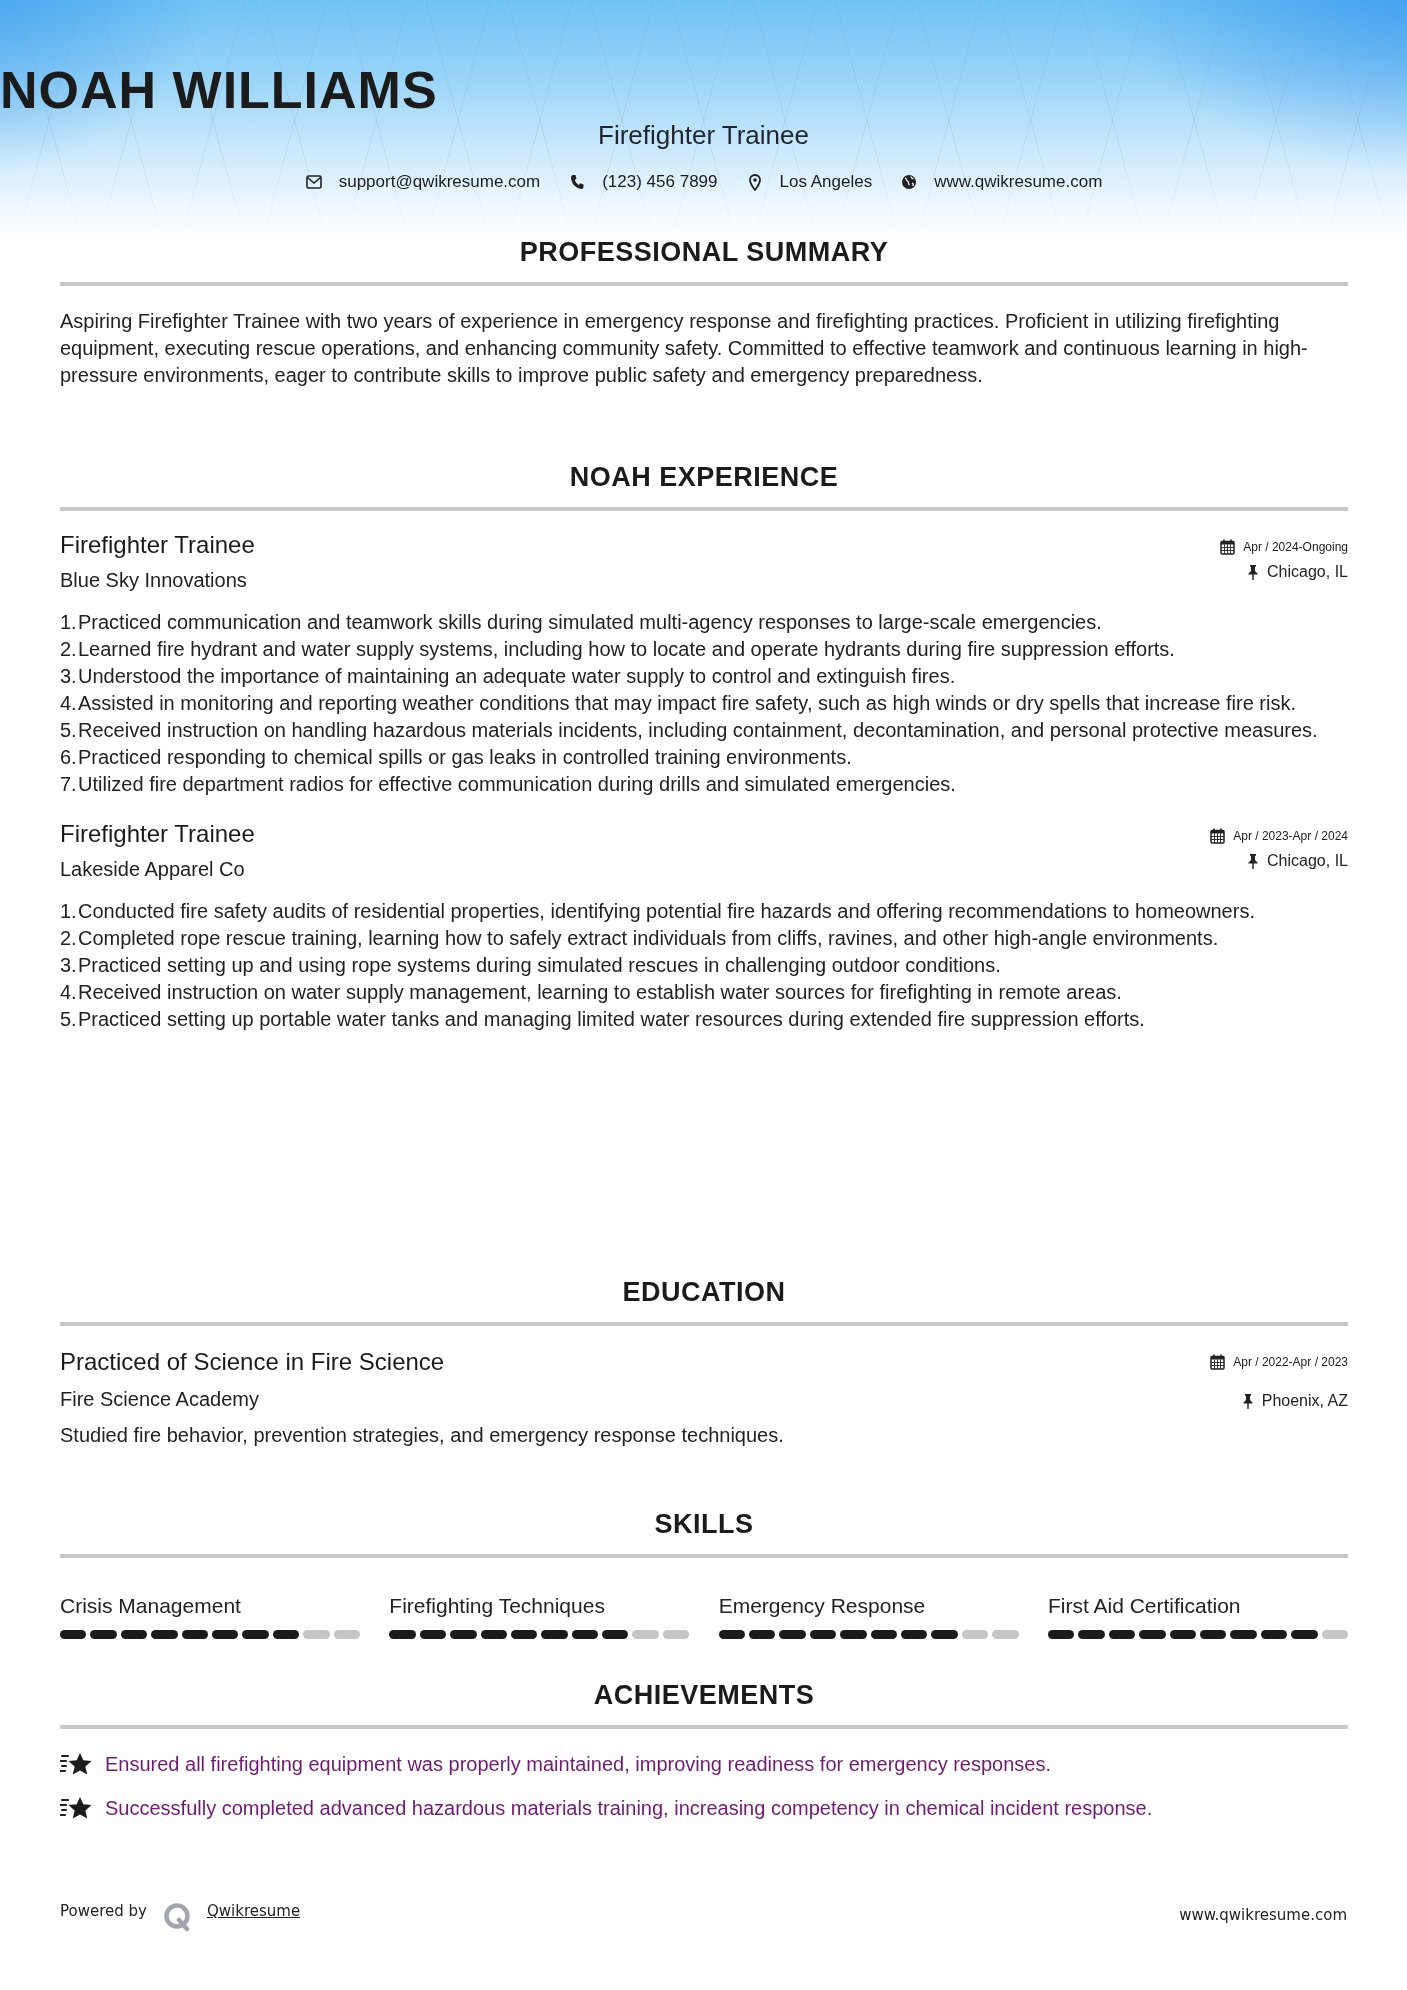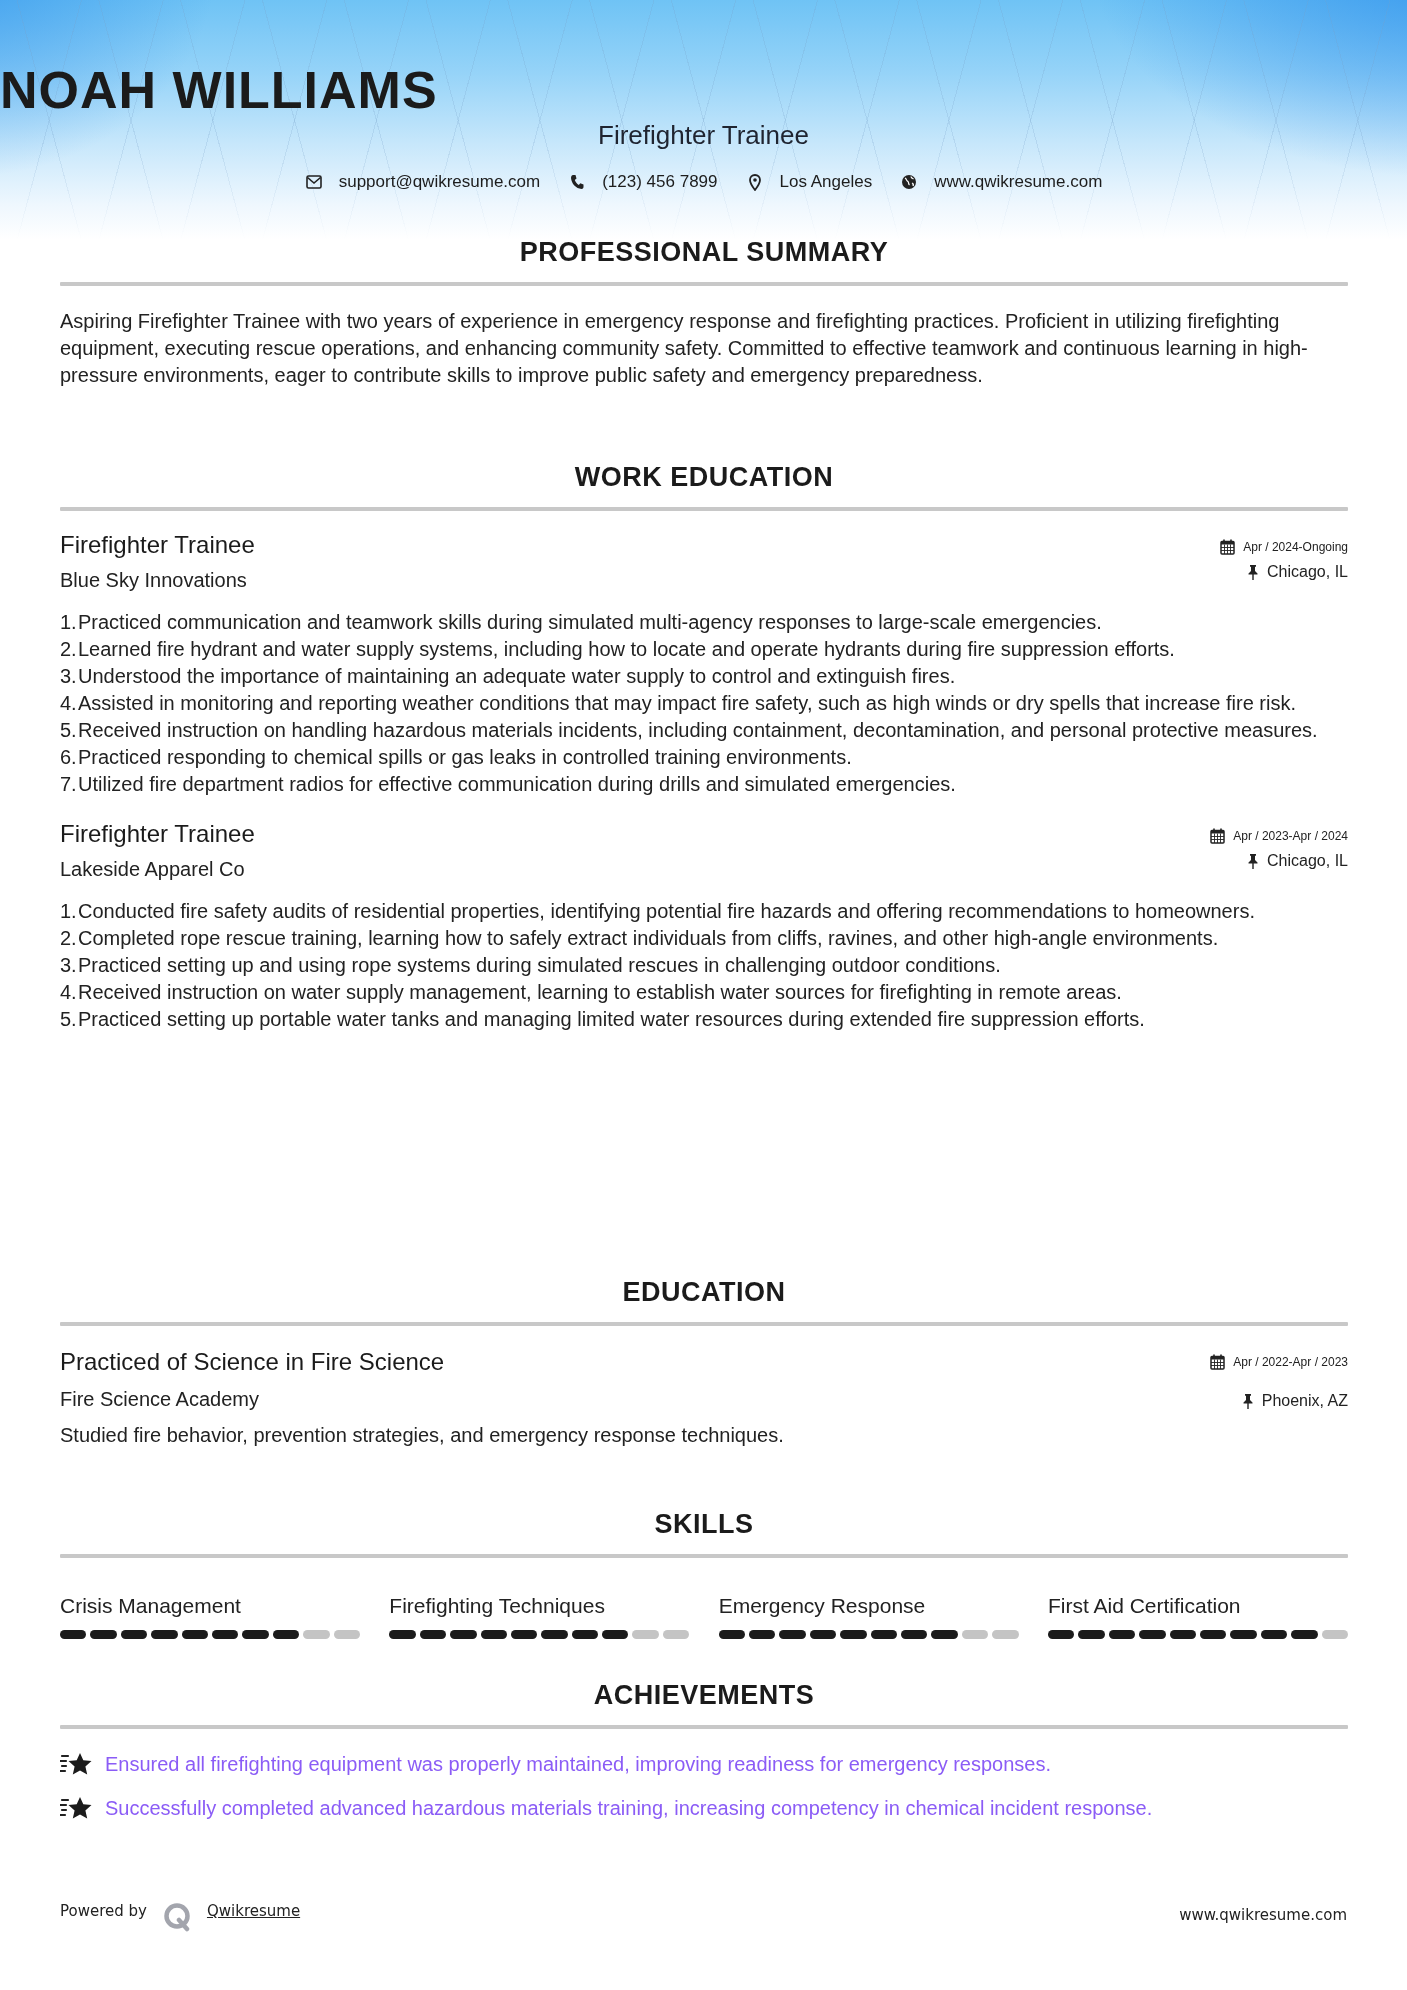--- a/index.html
+++ b/index.html
@@ -50,21 +50,21 @@
     ol.bullets li { position:relative; padding-left:18px; }
     ol.bullets li .num { position:absolute; left:0; top:0; }
 
     .skills { display:flex; justify-content:space-between; }
     .skill { width:300px; }
     .skill-name { font-size:21px; color:#222; height:30px; }
     .skill-bar { display:flex; gap:4px; margin-top:6px; }
     .seg { width:26.4px; height:9px; border-radius:5px; background:#c4c4c4; }
     .seg.on { background:#1b1b1b; }
 
-    .ach { display:flex; align-items:center; font-size:20px; color:#8b5cf6; height:30px; }
+    .ach { display:flex; align-items:center; font-size:20px; color:#701a75; height:30px; }
     .ach .star { width:34px; margin-right:11px; display:inline-flex; }
 
     .footer-l { position:absolute; left:60px; top:1902px; display:flex; align-items:flex-start; font-size:15px; color:#222; font-family:"DejaVu Sans", sans-serif; }
     .footer-l .qlogo { margin: 0 14px 0 16px; display:inline-flex; }
     .footer-l a { color:#222; text-decoration:underline; }
     .footer-r { position:absolute; right:60px; top:1906px; font-size:15px; color:#222; font-family:"DejaVu Sans", sans-serif; }
   </style>
 </head>
 <body>
 
@@ -115,21 +115,21 @@
   </div>
 </div>
 
 <div class="section" style="top:237px;">
   <div class="sec-title">PROFESSIONAL SUMMARY</div>
   <div class="sec-rule"></div>
   <p class="para" style="margin-top:22px;">Aspiring Firefighter Trainee with two years of experience in emergency response and firefighting practices. Proficient in utilizing firefighting equipment, executing rescue operations, and enhancing community safety. Committed to effective teamwork and continuous learning in high-pressure environments, eager to contribute skills to improve public safety and emergency preparedness.</p>
 </div>
 
 <div class="section" style="top:462px;">
-  <div class="sec-title">WORK EDUCATION</div>
+  <div class="sec-title">NOAH EXPERIENCE</div>
   <div class="sec-rule"></div>
 
   <div style="margin-top:20px;">
     <div class="job-head">
       <div class="job-title">Firefighter Trainee</div>
       <div class="job-company">Blue Sky Innovations</div>
       <div class="job-date">
         <svg width="15" height="16" viewBox="0 0 15 16">
             <rect x="1" y="2.5" width="13" height="12.5" rx="1" fill="none" stroke="#222" stroke-width="1.5"></rect>
             <rect x="1" y="2.5" width="13" height="3" fill="#222"></rect>

